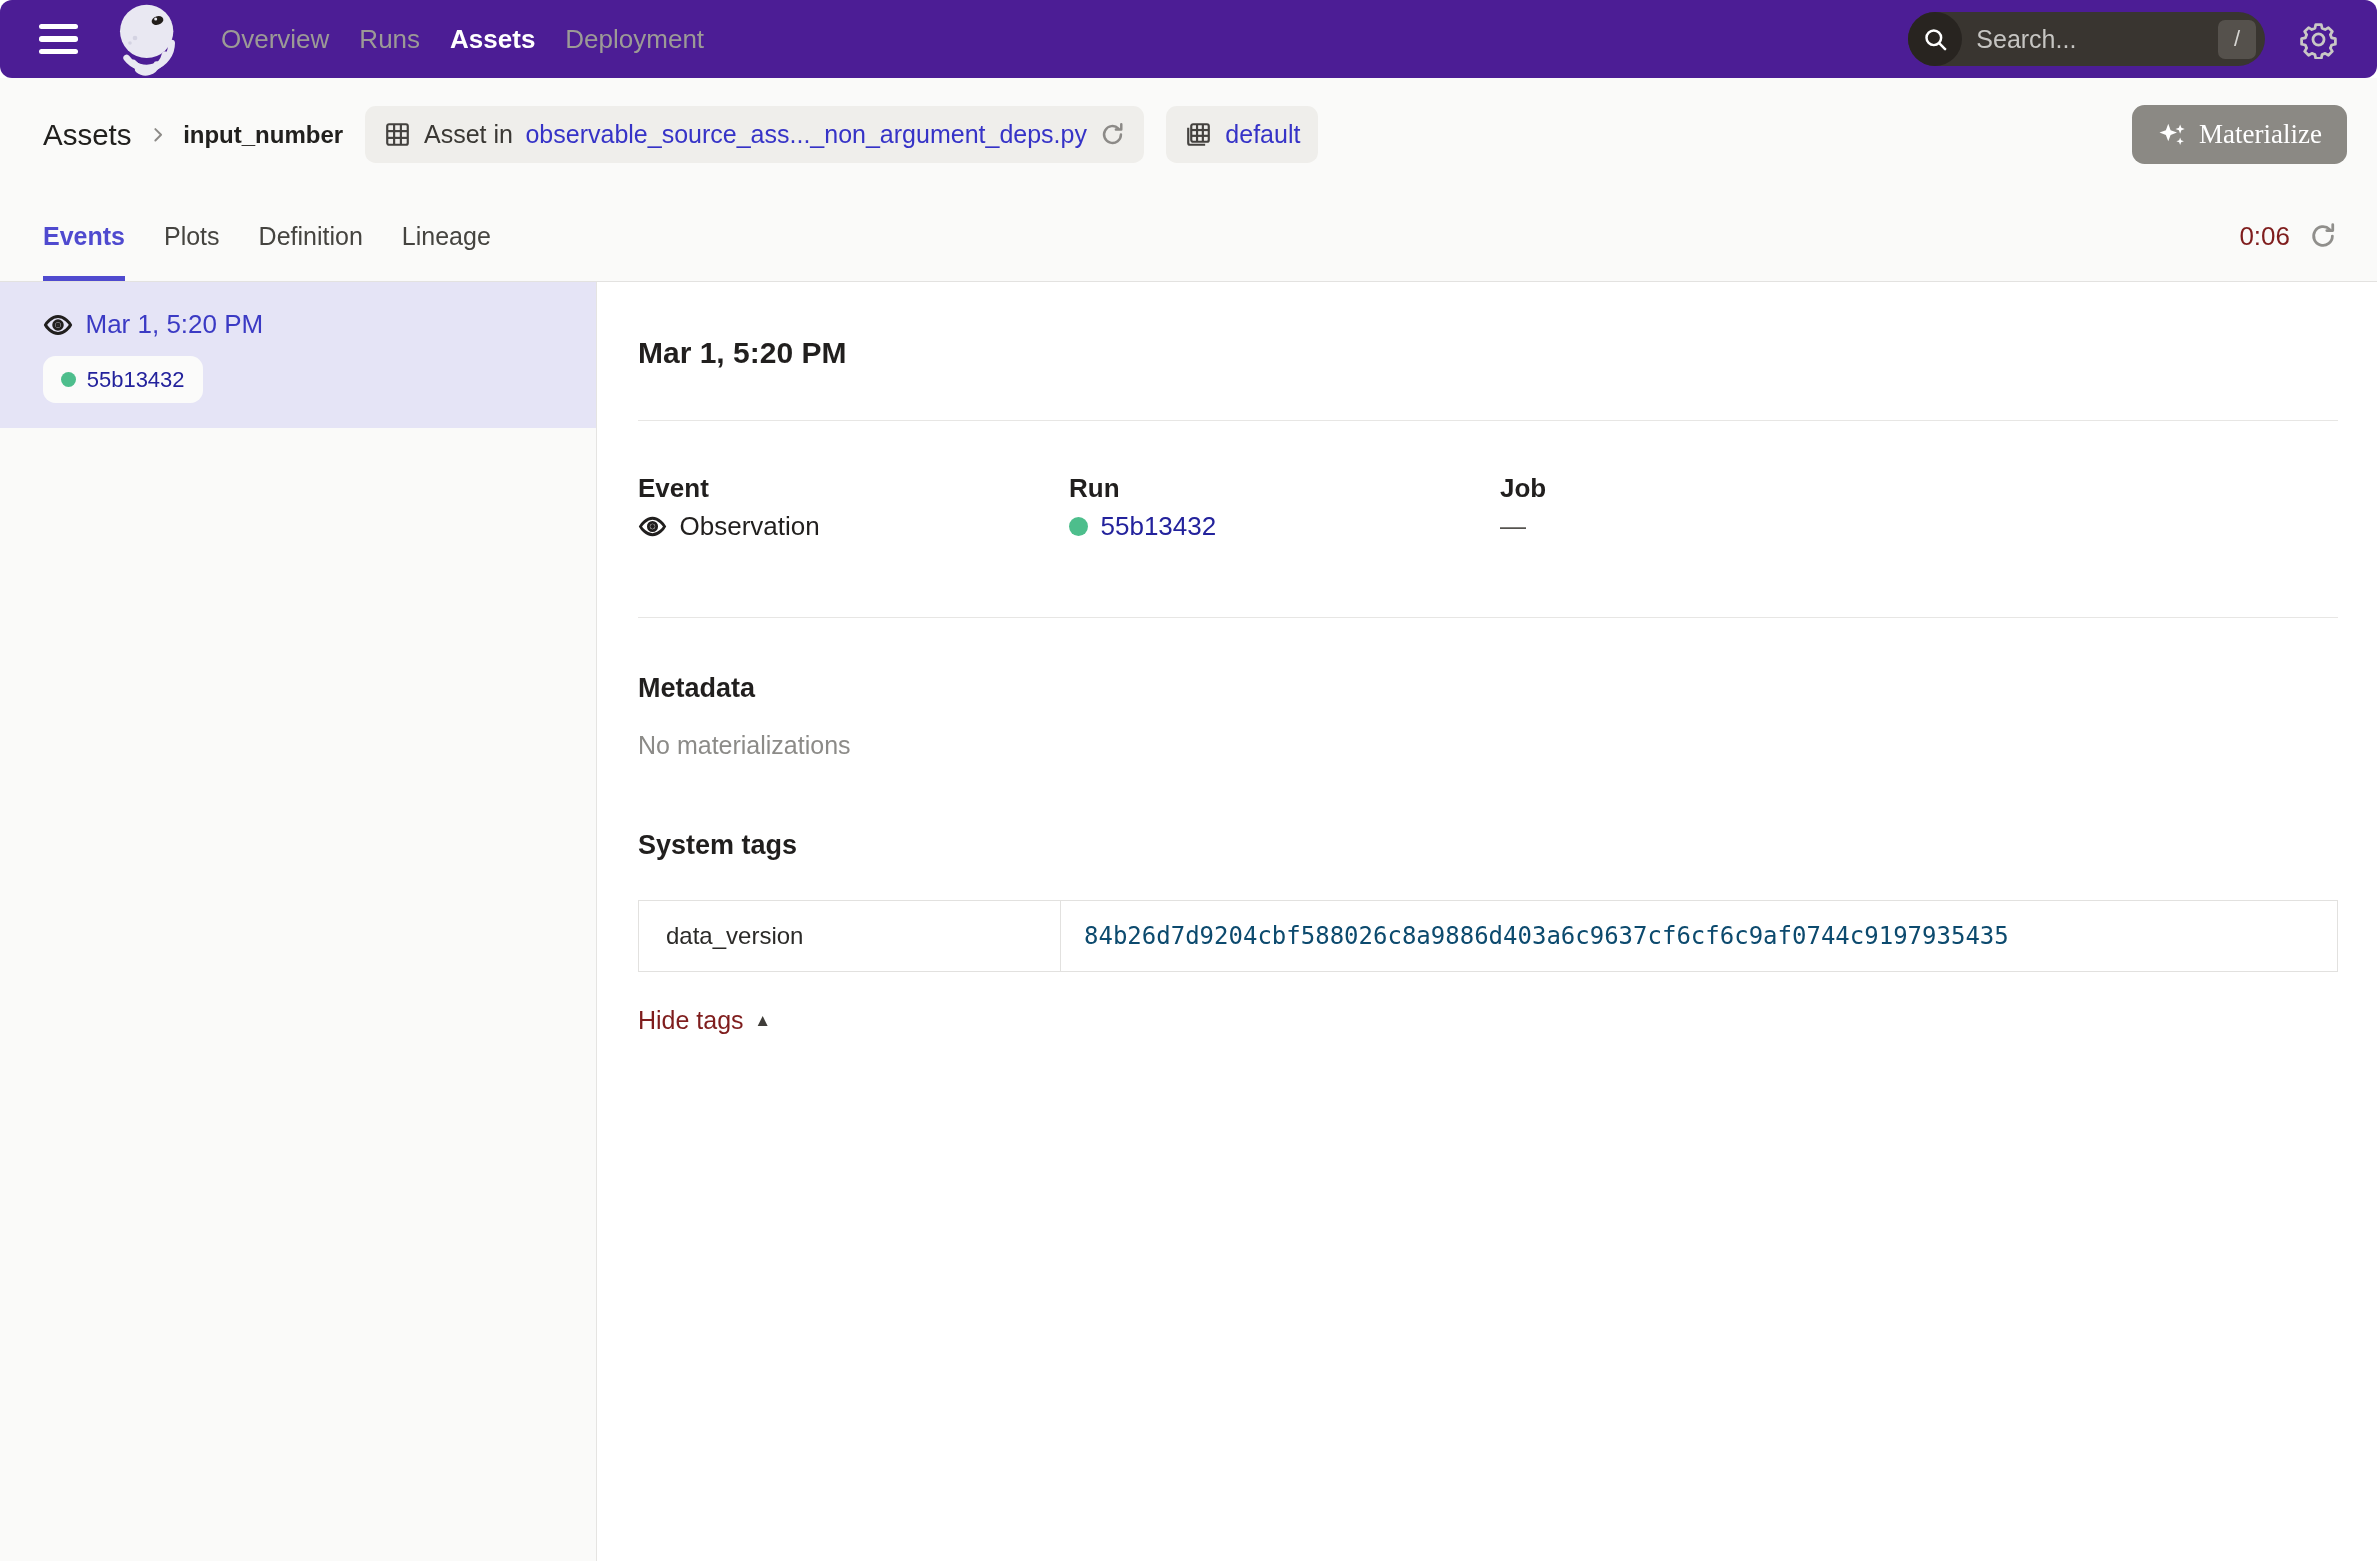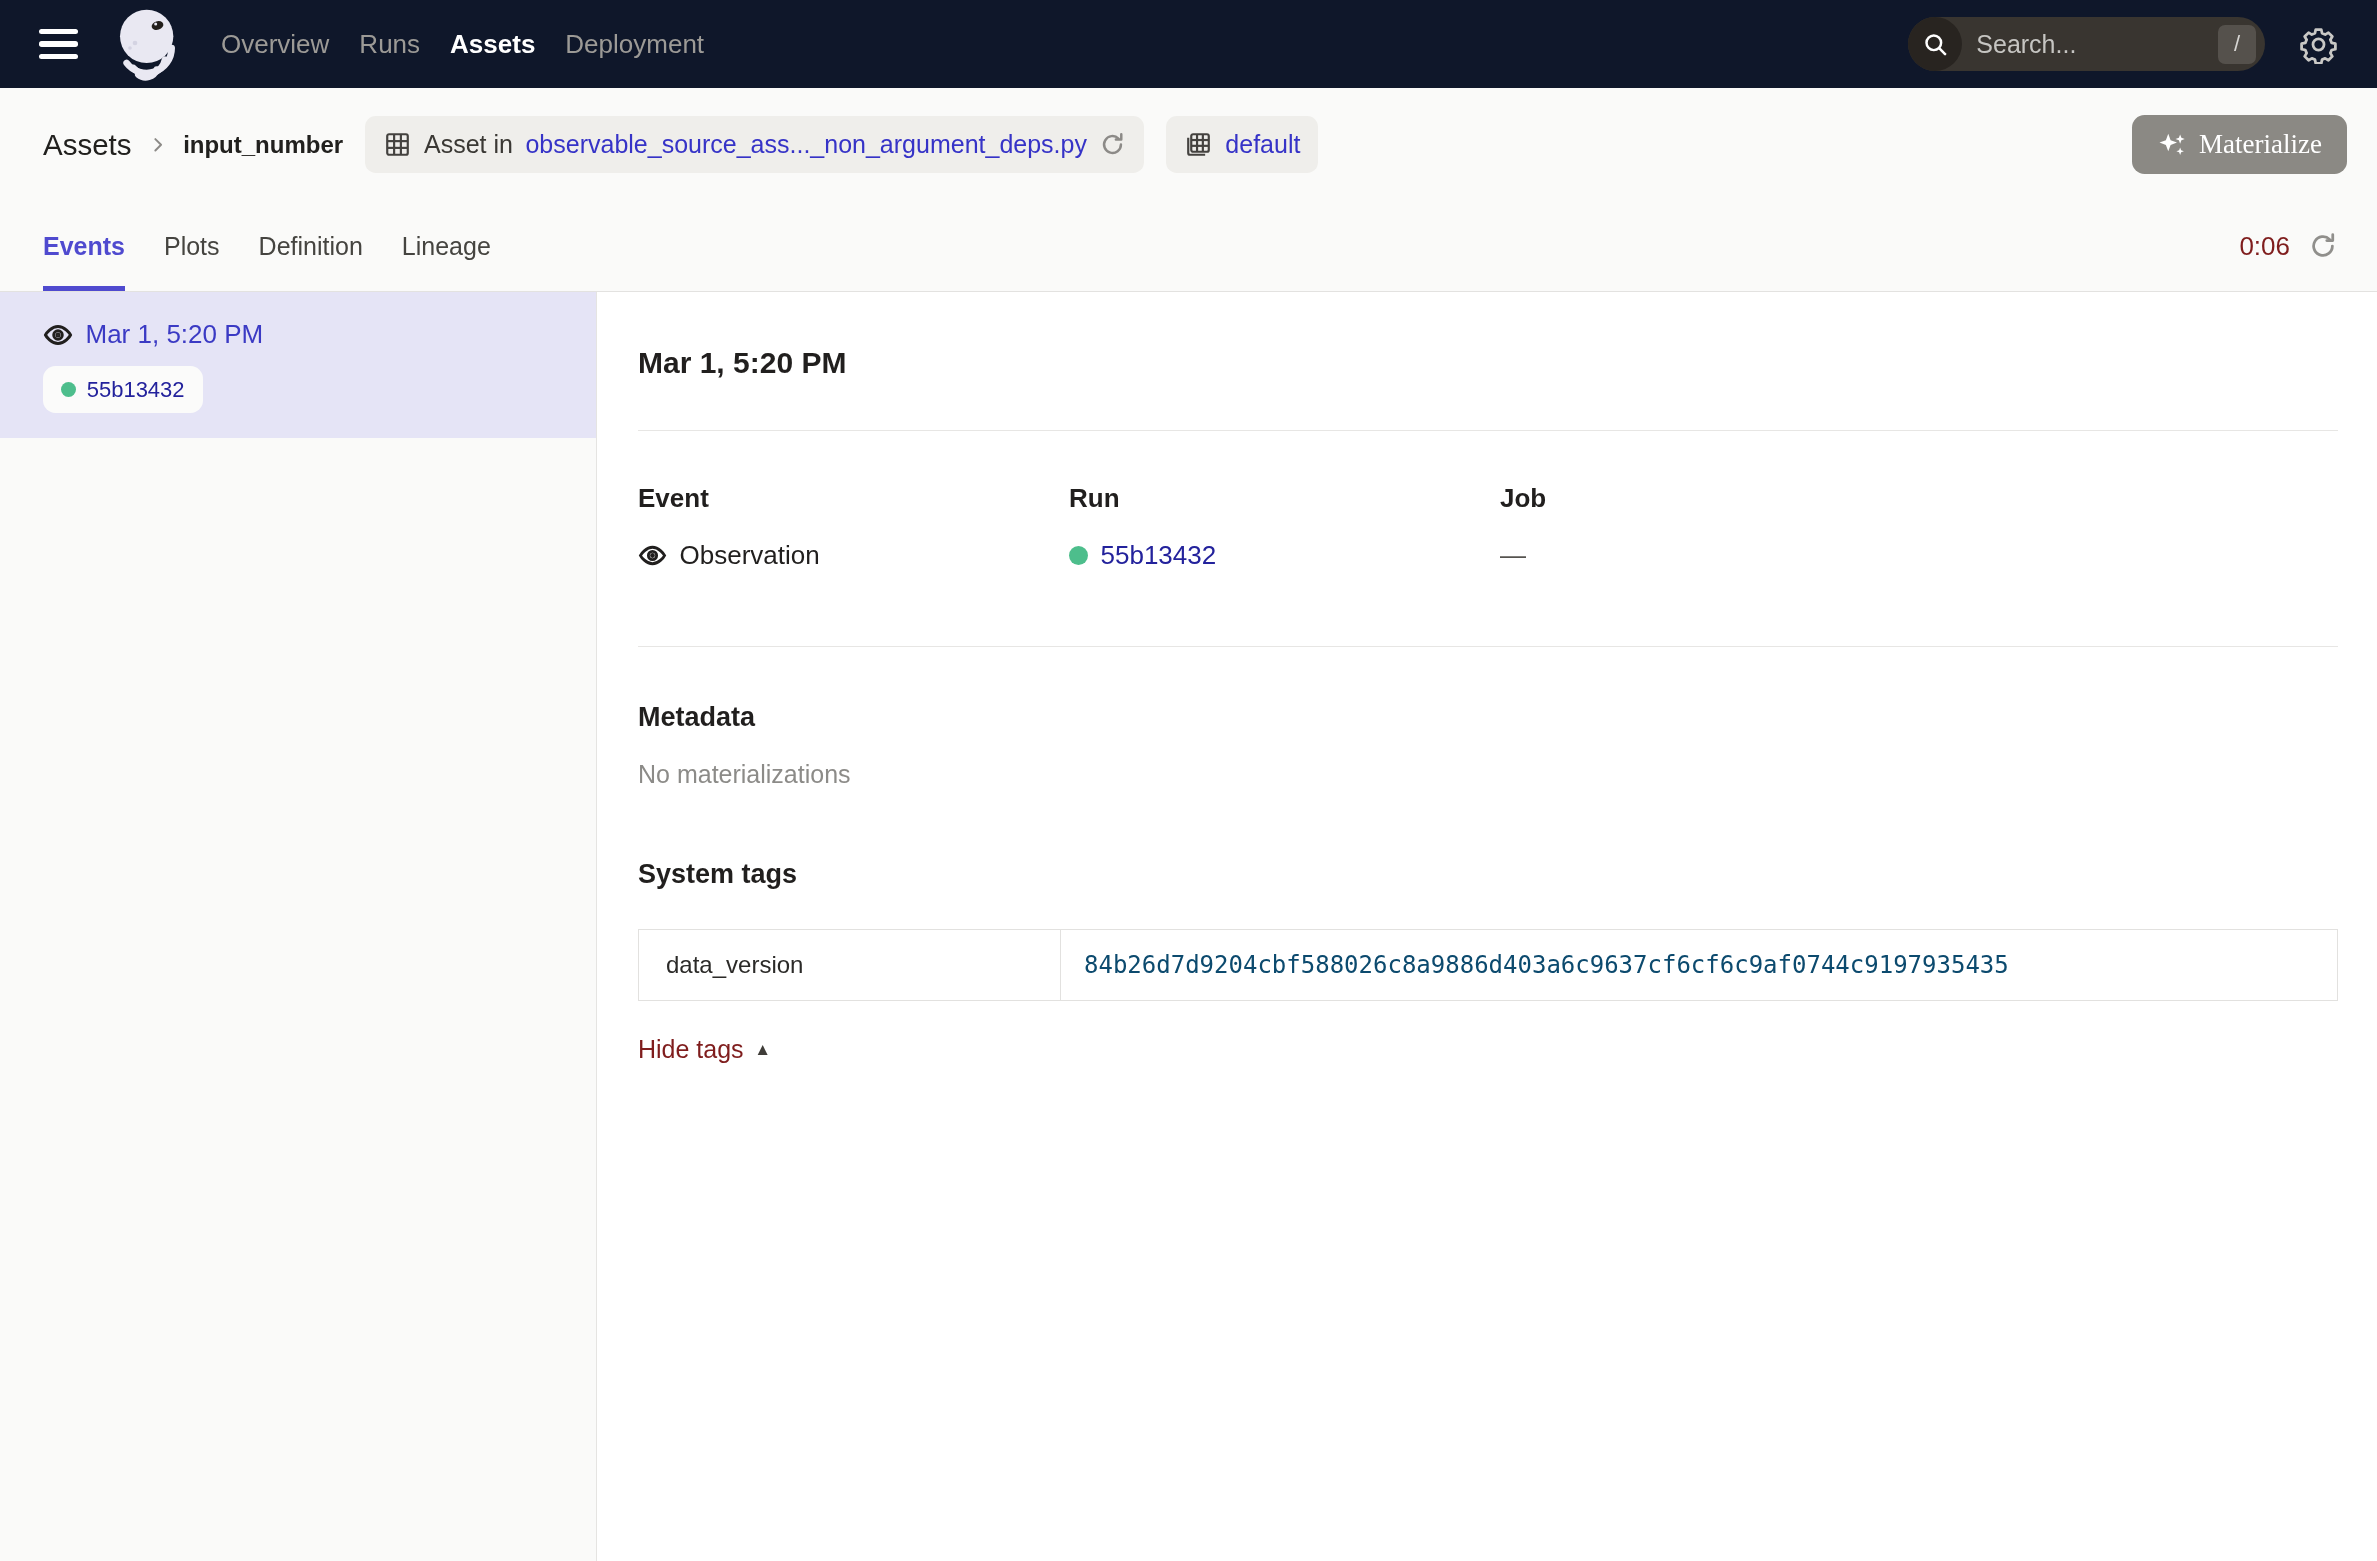--- a/index.html
+++ b/index.html
@@ -6,24 +6,25 @@
   html,body { width: 2377px; height: 1561px; overflow: hidden; }
   body {
     font-family: "Liberation Sans", "DejaVu Sans", sans-serif;
     color: #211F1E;
     background: #FFFFFF;
   }
   .page { width: 2377px; height: 1561px; display: flex; flex-direction: column; }
 
   
   .topnav {
-    height: 88px; flex: none;
-    background: #0f172a;
+    height: 78px; flex: none;
+    background: #4c1d95;
     display: flex; align-items: center;
     padding: 0 39px;
+    border-radius: 12px;
   }
   .hamburger { width: 39px; height: 30px; display: flex; flex-direction: column; justify-content: space-between; background: none; border: none; cursor: pointer; }
   .hamburger span { display: block; height: 5.4px; border-radius: 2.7px; background: #FFFFFF; }
   .logo { width: 80px; height: 82px; margin-left: 27px; flex: none; }
   .navitems { display: flex; align-items: center; gap: 30px; margin-left: 36px; }
   .navitem { font-size: 26px; color: #9C9A96; text-decoration: none; cursor: pointer; }
   .navitem.active { color: #FFFFFF; font-weight: 700; }
   .searchpill {
     margin-left: auto; width: 357px; height: 54px; border-radius: 27px;
     background: #393530; display: flex; align-items: center; padding-right: 9px;
@@ -100,21 +101,21 @@
     background: #FBFBFA; border-radius: 12.5px; padding: 10.7px 18px; cursor: pointer;
   }
   .dot { width: 15px; height: 15px; border-radius: 50%; background: #4DBE8C; flex: none; }
   .runbadge .rid { font-size: 22px; color: #23229C; }
 
   .main { flex: 1; background: #FFFFFF; padding: 43px 39px 0 41px; min-width: 0; }
   .main h1 { font-size: 30px; font-weight: 700; color: #211F1E; margin-top: 10.7px; }
   .divider { border: none; border-top: 1.8px solid #E7E6E4; margin-top: 50px; }
   .summary { display: flex; margin-top: 52px; }
   .sumcol { width: 431px; flex: none; }
-  .sumlabel { font-size: 26px; font-weight: 700; color: #211F1E; margin-bottom: 26px; }
+  .sumlabel { font-size: 26px; font-weight: 700; color: #211F1E; margin-bottom: 7px; }
   .sumval { display: flex; align-items: center; gap: 12.5px; font-size: 26px; color: #211F1E; }
   .sumval .eye { width: 29px; height: 29px; }
   .sumval .dot { width: 19px; height: 19px; }
   .runlink { font-size: 26px; color: #23229C; text-decoration: none; cursor: pointer; }
   .jobdash { color: #55534F; }
   .divider2 { border: none; border-top: 1.8px solid #E7E6E4; margin-top: 75px; }
 
   .secheading { margin-top: 55px; font-size: 27px; font-weight: 700; color: #211F1E; }
   .emptytext { margin-top: 27px; font-size: 25px; color: #8C8B88; }
   .secheading2 { margin-top: 70px; font-size: 27px; font-weight: 700; color: #211F1E; }

